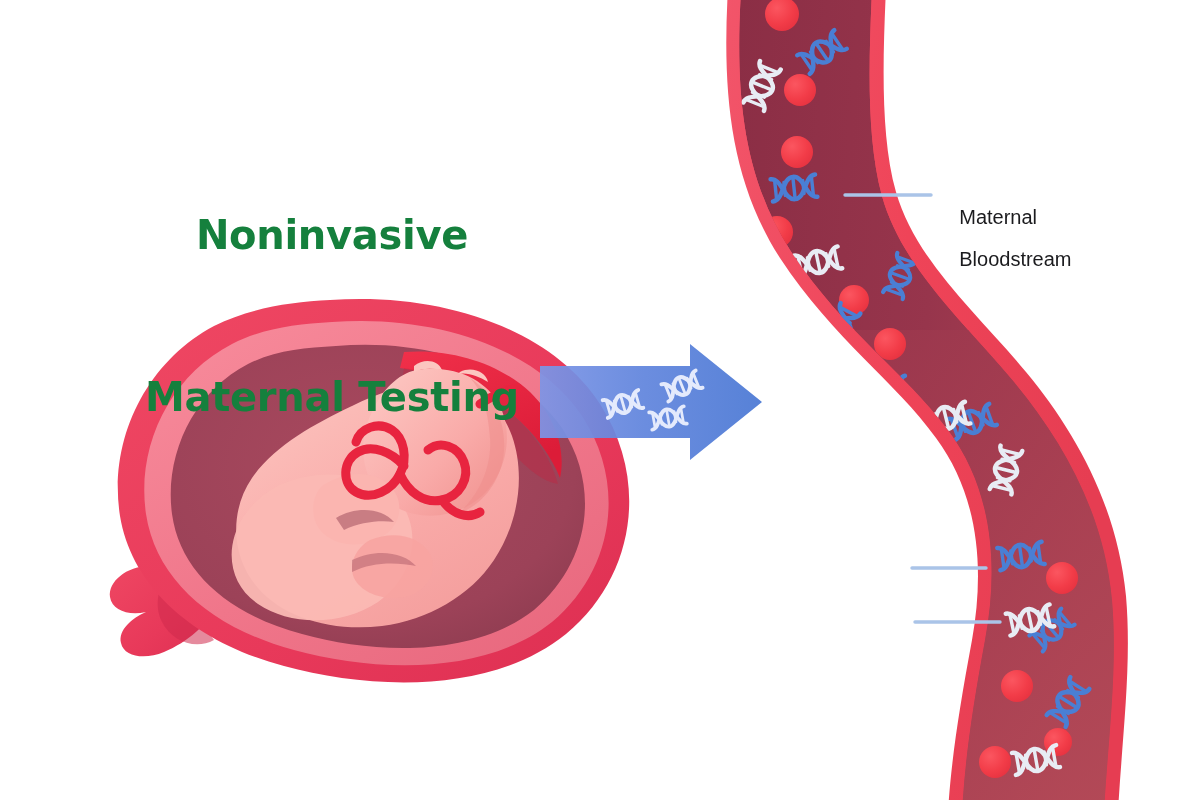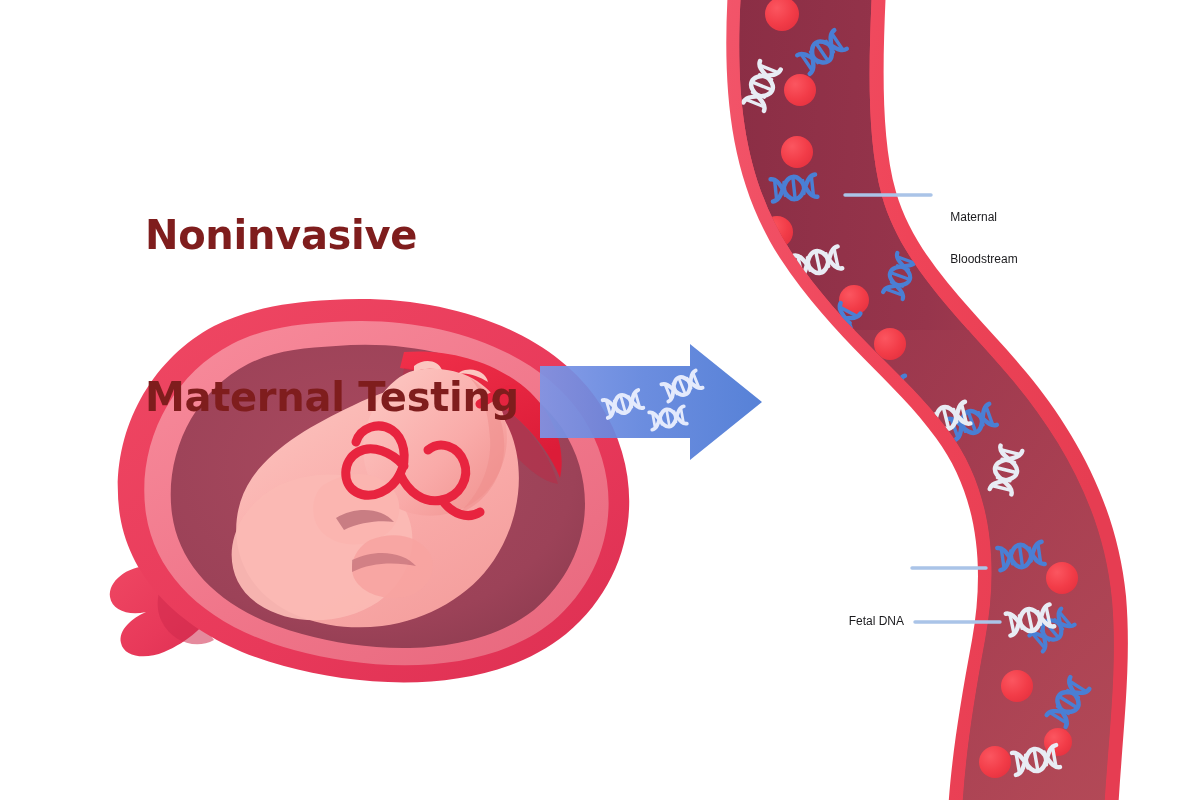--- a/index.html
+++ b/index.html
@@ -8,30 +8,31 @@
     width:1200px;height:800px;overflow:hidden;position:relative;
     font-family:"Liberation Sans","DejaVu Sans",sans-serif;
   }
   #stage{position:absolute;inset:0;width:1200px;height:800px;}
   #scene{position:absolute;left:0;top:0;width:1200px;height:800px;}
 
   
   .title-block{
     position:absolute;left:145px;top:100px;
     font-size:40px;line-height:54px;font-weight:bold;
-    color:#7f1d1d;letter-spacing:-0.3px;
+    color:#15803d;letter-spacing:-0.3px;
     font-family:"DejaVu Sans","Liberation Sans",sans-serif;
     white-space:pre;
+    text-align:center;
   }
   .title-line{display:block;}
 
   
   .callout{
     position:absolute;
-    font-size:12px;line-height:21px;color:#1b1b1e;
+    font-size:20px;line-height:21px;color:#1b1b1e;
     font-family:"Liberation Sans","DejaVu Sans",sans-serif;
     white-space:pre;
   }
   .callout.right{text-align:left;}
   .callout.left{text-align:right;}
   #label-maternal-bloodstream{left:937px;top:186px;}
   #label-maternal-dna{left:654px;top:557px;width:250px;}
   #label-fetal-dna{left:654px;top:611px;width:250px;}
 </style>
 </head>
@@ -346,15 +347,14 @@
     <span class="title-line">Noninvasive</span>
     <span class="title-line">Maternal Testing</span>
   </div>
 
   <div class="callout right" id="label-maternal-bloodstream">
     <span>Maternal</span><br>
     <span>Bloodstream</span>
   </div>
 
 
-  <div class="callout left" id="label-fetal-dna">Fetal DNA</div>
 
 </div>
 
 </body></html>

